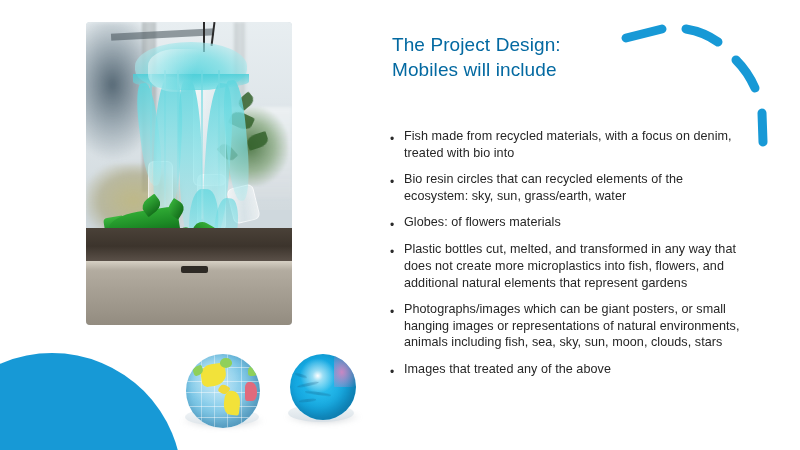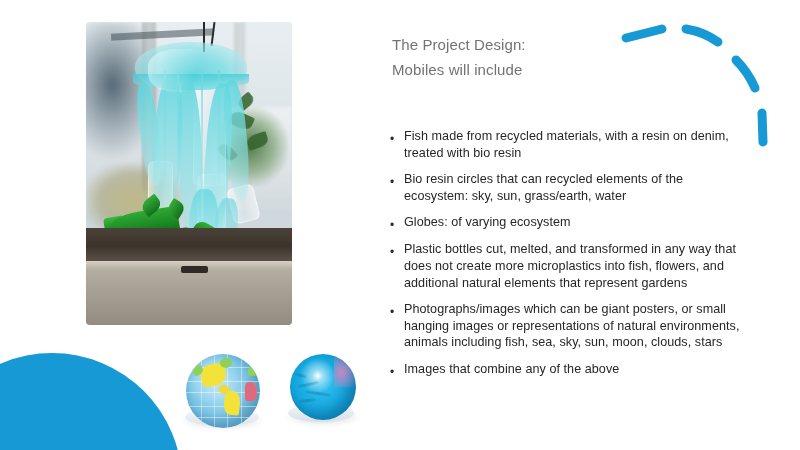--- a/index.html
+++ b/index.html
@@ -246,23 +246,23 @@
     border-radius: 50%;
     filter: blur(.5px);
   }
 
   
   .title {
     position: absolute;
     left: 392px;
     top: 32px;
     width: 330px;
-    font-size: 15px;
+    font-size: 19px;
     line-height: 25px;
-    color: #737373;
+    color: #0369a1;
     font-weight: 400;
     letter-spacing: .1px;
     white-space: pre-line;
   }
 
   .bullets {
     position: absolute;
     left: 390px;
     top: 128px;
     width: 360px;
@@ -399,43 +399,43 @@
     <div class="globe-streak" style="left:8%;top:30%;width:18%;height:4%;transform:rotate(18deg);"></div>
   </div>
 
   <div class="title">The Project Design:
 Mobiles will include</div>
 
   <div class="bullets">
 
     <div class="bullet-row">
       <span class="bullet-dot">•</span>
-      <span class="bullet-text">Fish made from recycled materials, with a resin on denim, treated with bio resin</span>
+      <span class="bullet-text">Fish made from recycled materials, with a focus on denim, treated with bio into</span>
     </div>
 
     <div class="bullet-row">
       <span class="bullet-dot">•</span>
       <span class="bullet-text">Bio resin circles that can recycled elements of the ecosystem: sky, sun, grass/earth, water</span>
     </div>
 
     <div class="bullet-row">
       <span class="bullet-dot">•</span>
-      <span class="bullet-text">Globes: of varying ecosystem</span>
+      <span class="bullet-text">Globes: of flowers materials</span>
     </div>
 
     <div class="bullet-row">
       <span class="bullet-dot">•</span>
       <span class="bullet-text">Plastic bottles cut, melted, and transformed in any way that does not create more microplastics into fish, flowers, and additional natural elements that represent gardens</span>
     </div>
 
     <div class="bullet-row">
       <span class="bullet-dot">•</span>
       <span class="bullet-text">Photographs/images which can be giant posters, or small hanging images or representations of natural environments,  animals including fish, sea, sky, sun, moon, clouds, stars</span>
     </div>
 
     <div class="bullet-row">
       <span class="bullet-dot">•</span>
-      <span class="bullet-text">Images that combine any of the above</span>
+      <span class="bullet-text">Images that treated any of the above</span>
     </div>
 
   </div>
 
 </div>
 
 </body></html>

